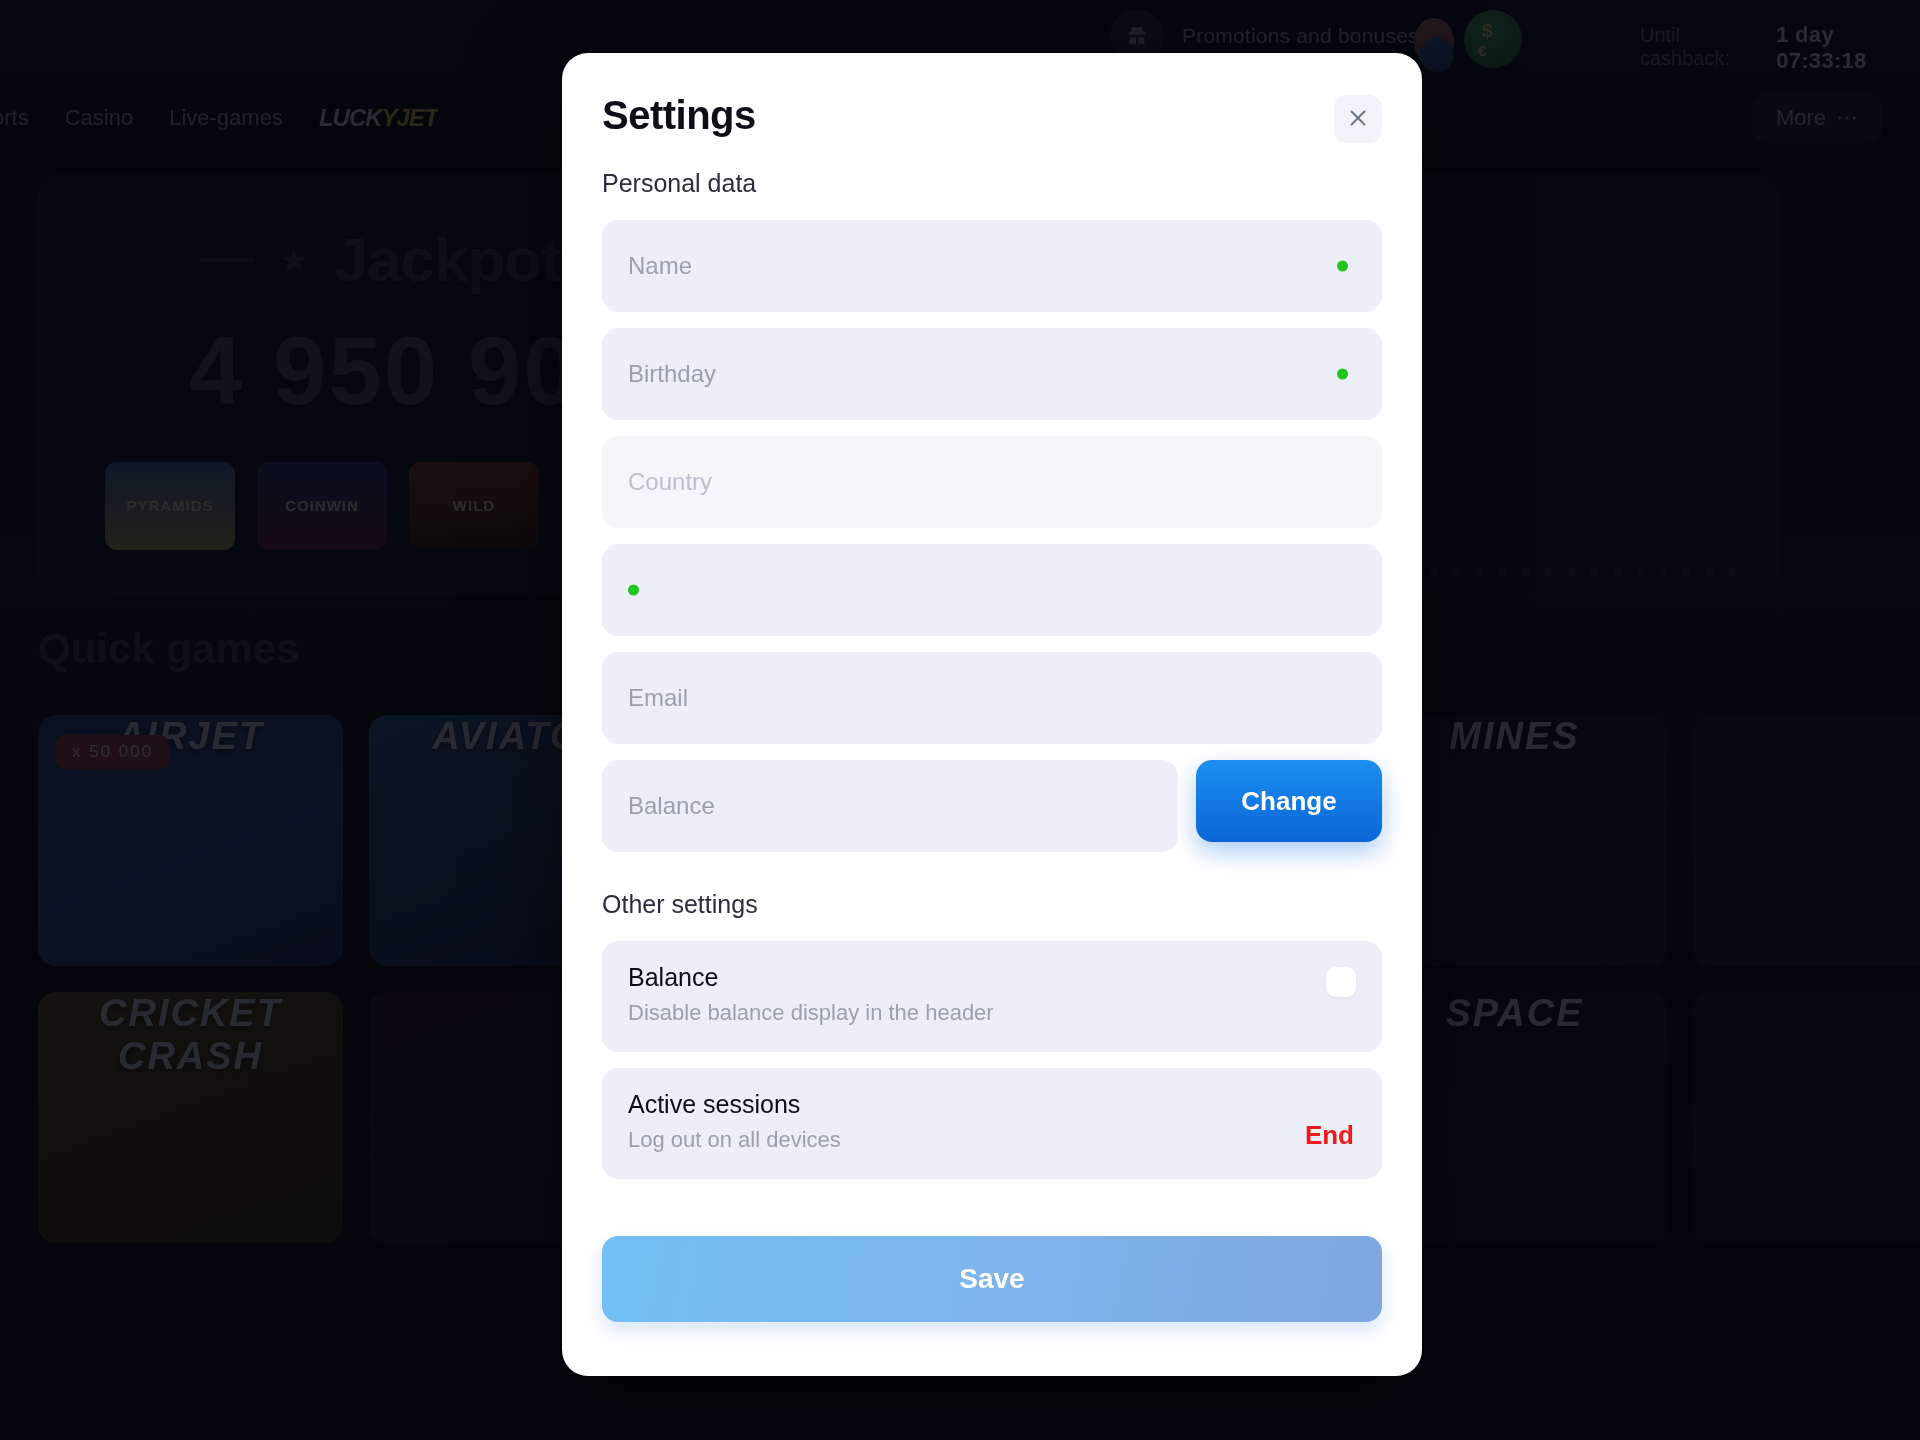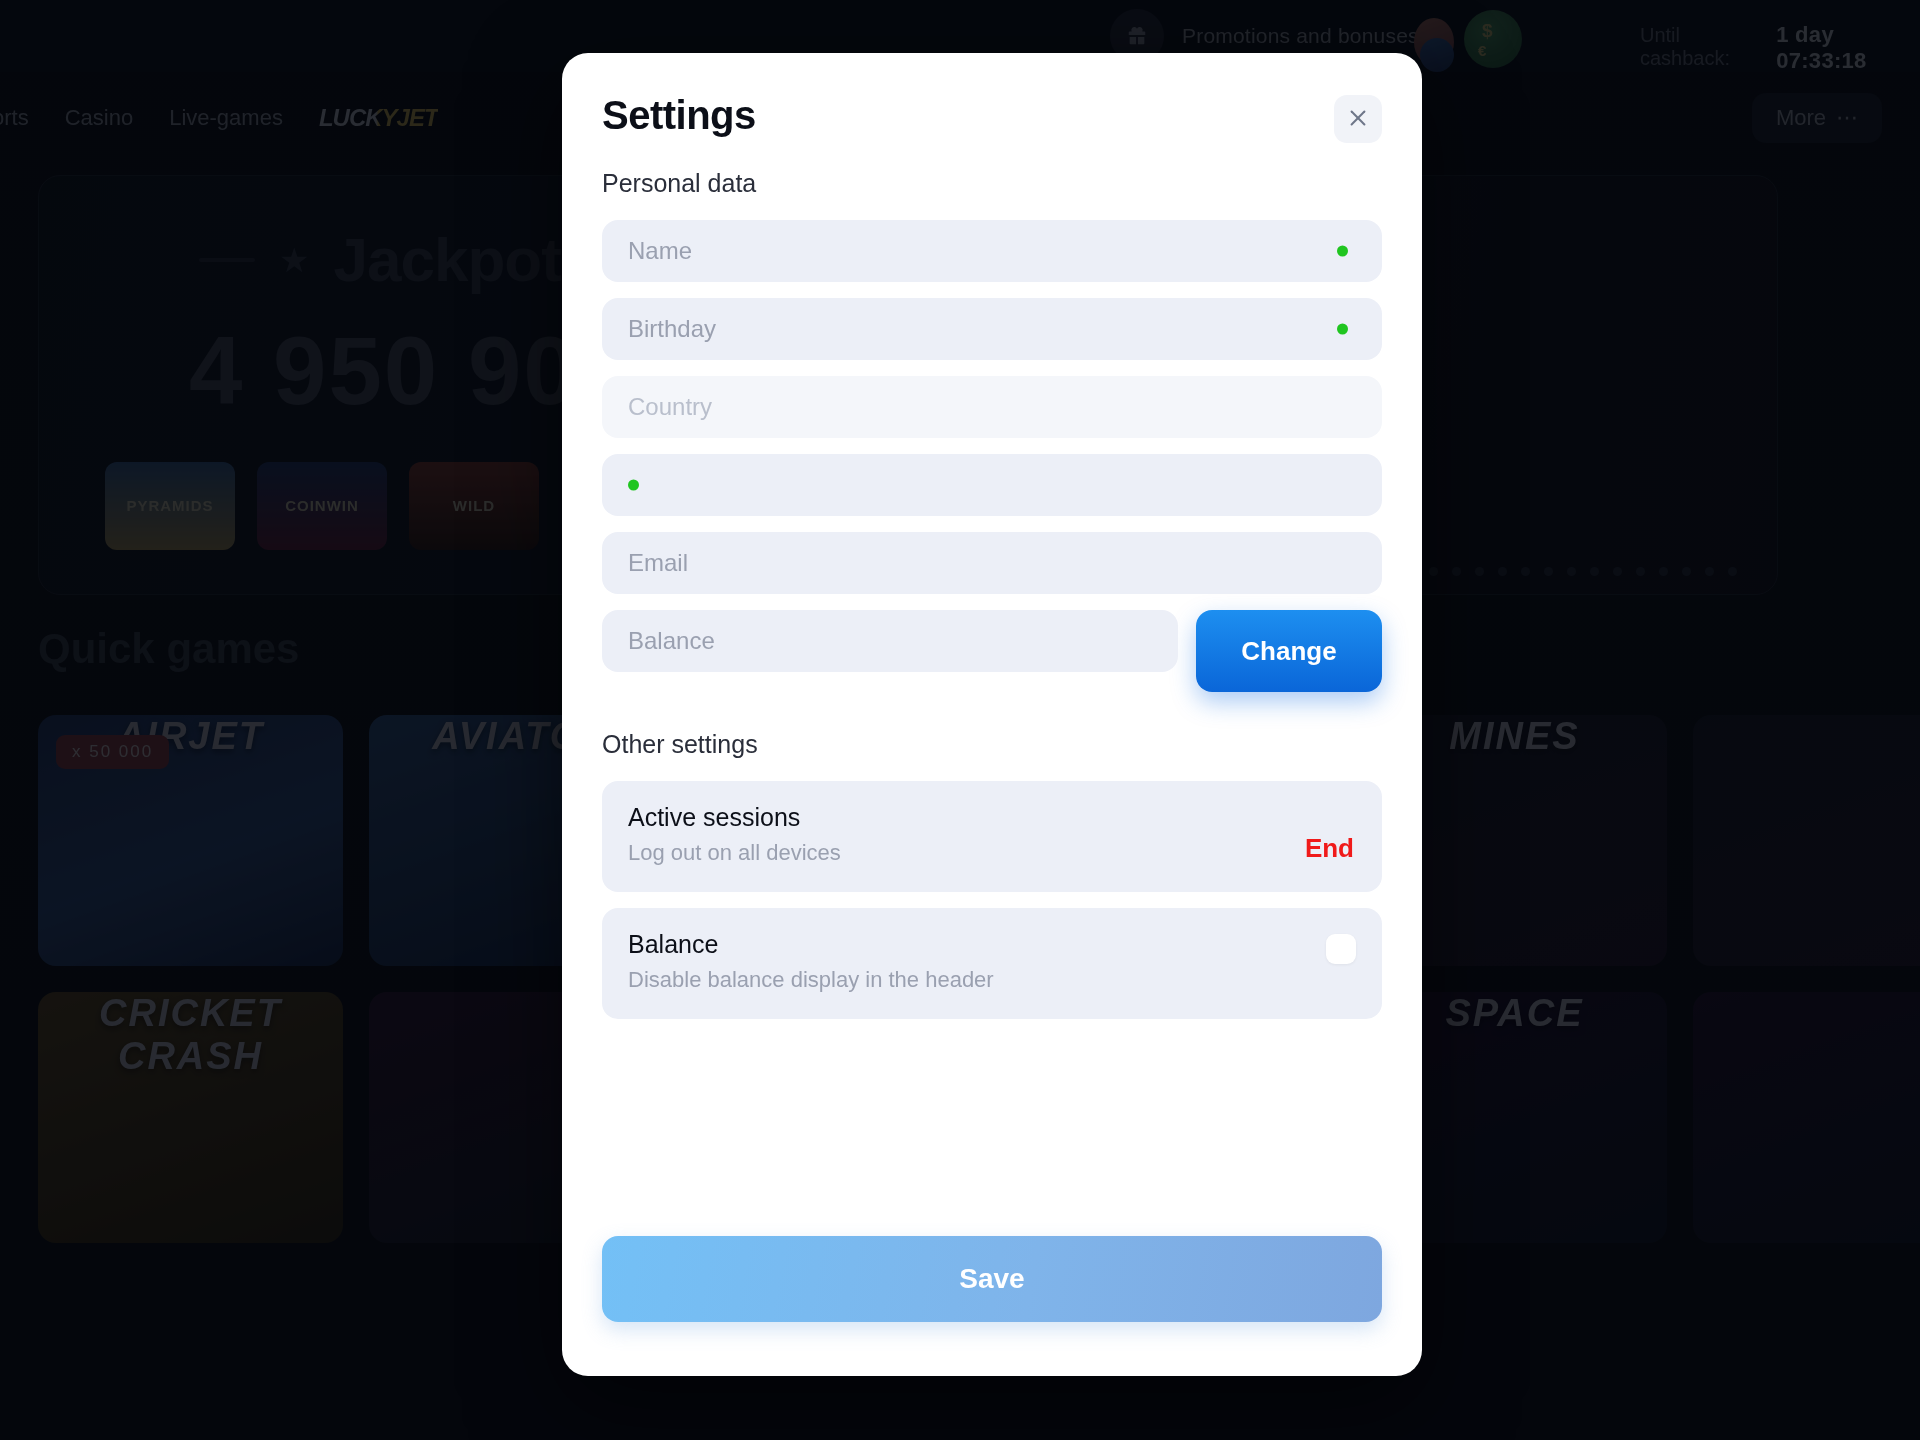--- a/index.html
+++ b/index.html
@@ -186,21 +186,21 @@
     margin-top: 2px;
   }
   .close-btn svg { width: 22px; height: 22px; }
 
   .section-label {
     font-size: 25px; color: #2a2e3a; margin-bottom: 22px; font-weight: 400;
   }
   .section-label.other { margin-top: 38px; margin-bottom: 22px; }
 
   .field {
-    height: 62px; border-radius: 16px; background: #eceff7;
+    height: 92px; border-radius: 16px; background: #eceff7;
     display: flex; align-items: center; padding: 0 26px;
     position: relative; margin-bottom: 16px;
   }
   .field.muted { background: #f4f6fa; }
   .field-label { font-size: 24px; color: #9aa0b0; }
   .field-label.faint { color: #b9bfcc; }
   .dot {
     width: 11px; height: 11px; border-radius: 50%; background: #20c520;
     position: absolute; right: 34px; top: 50%; transform: translateY(-50%);
   }
@@ -414,25 +414,25 @@
   <div class="pw-row">
     <div class="field">
       <span class="field-label">Balance</span>
     </div>
     <button class="change-btn">Change</button>
   </div>
 
   <div class="section-label other">Other settings</div>
 
   <div class="setting-card">
+    <div class="setting-title">Balance</div>
+    <div class="setting-sub">Disable balance display in the header</div>
+    <button class="toggle"></button>
+  </div>
+
+  <div class="setting-card">
     <div class="setting-title">Active sessions</div>
     <div class="setting-sub">Log out on all devices</div>
     <span class="end-link">End</span>
   </div>
 
-  <div class="setting-card">
-    <div class="setting-title">Balance</div>
-    <div class="setting-sub">Disable balance display in the header</div>
-    <button class="toggle"></button>
-  </div>
-
   <button class="save-btn">Save</button>
 </div>
 
 </body></html>

